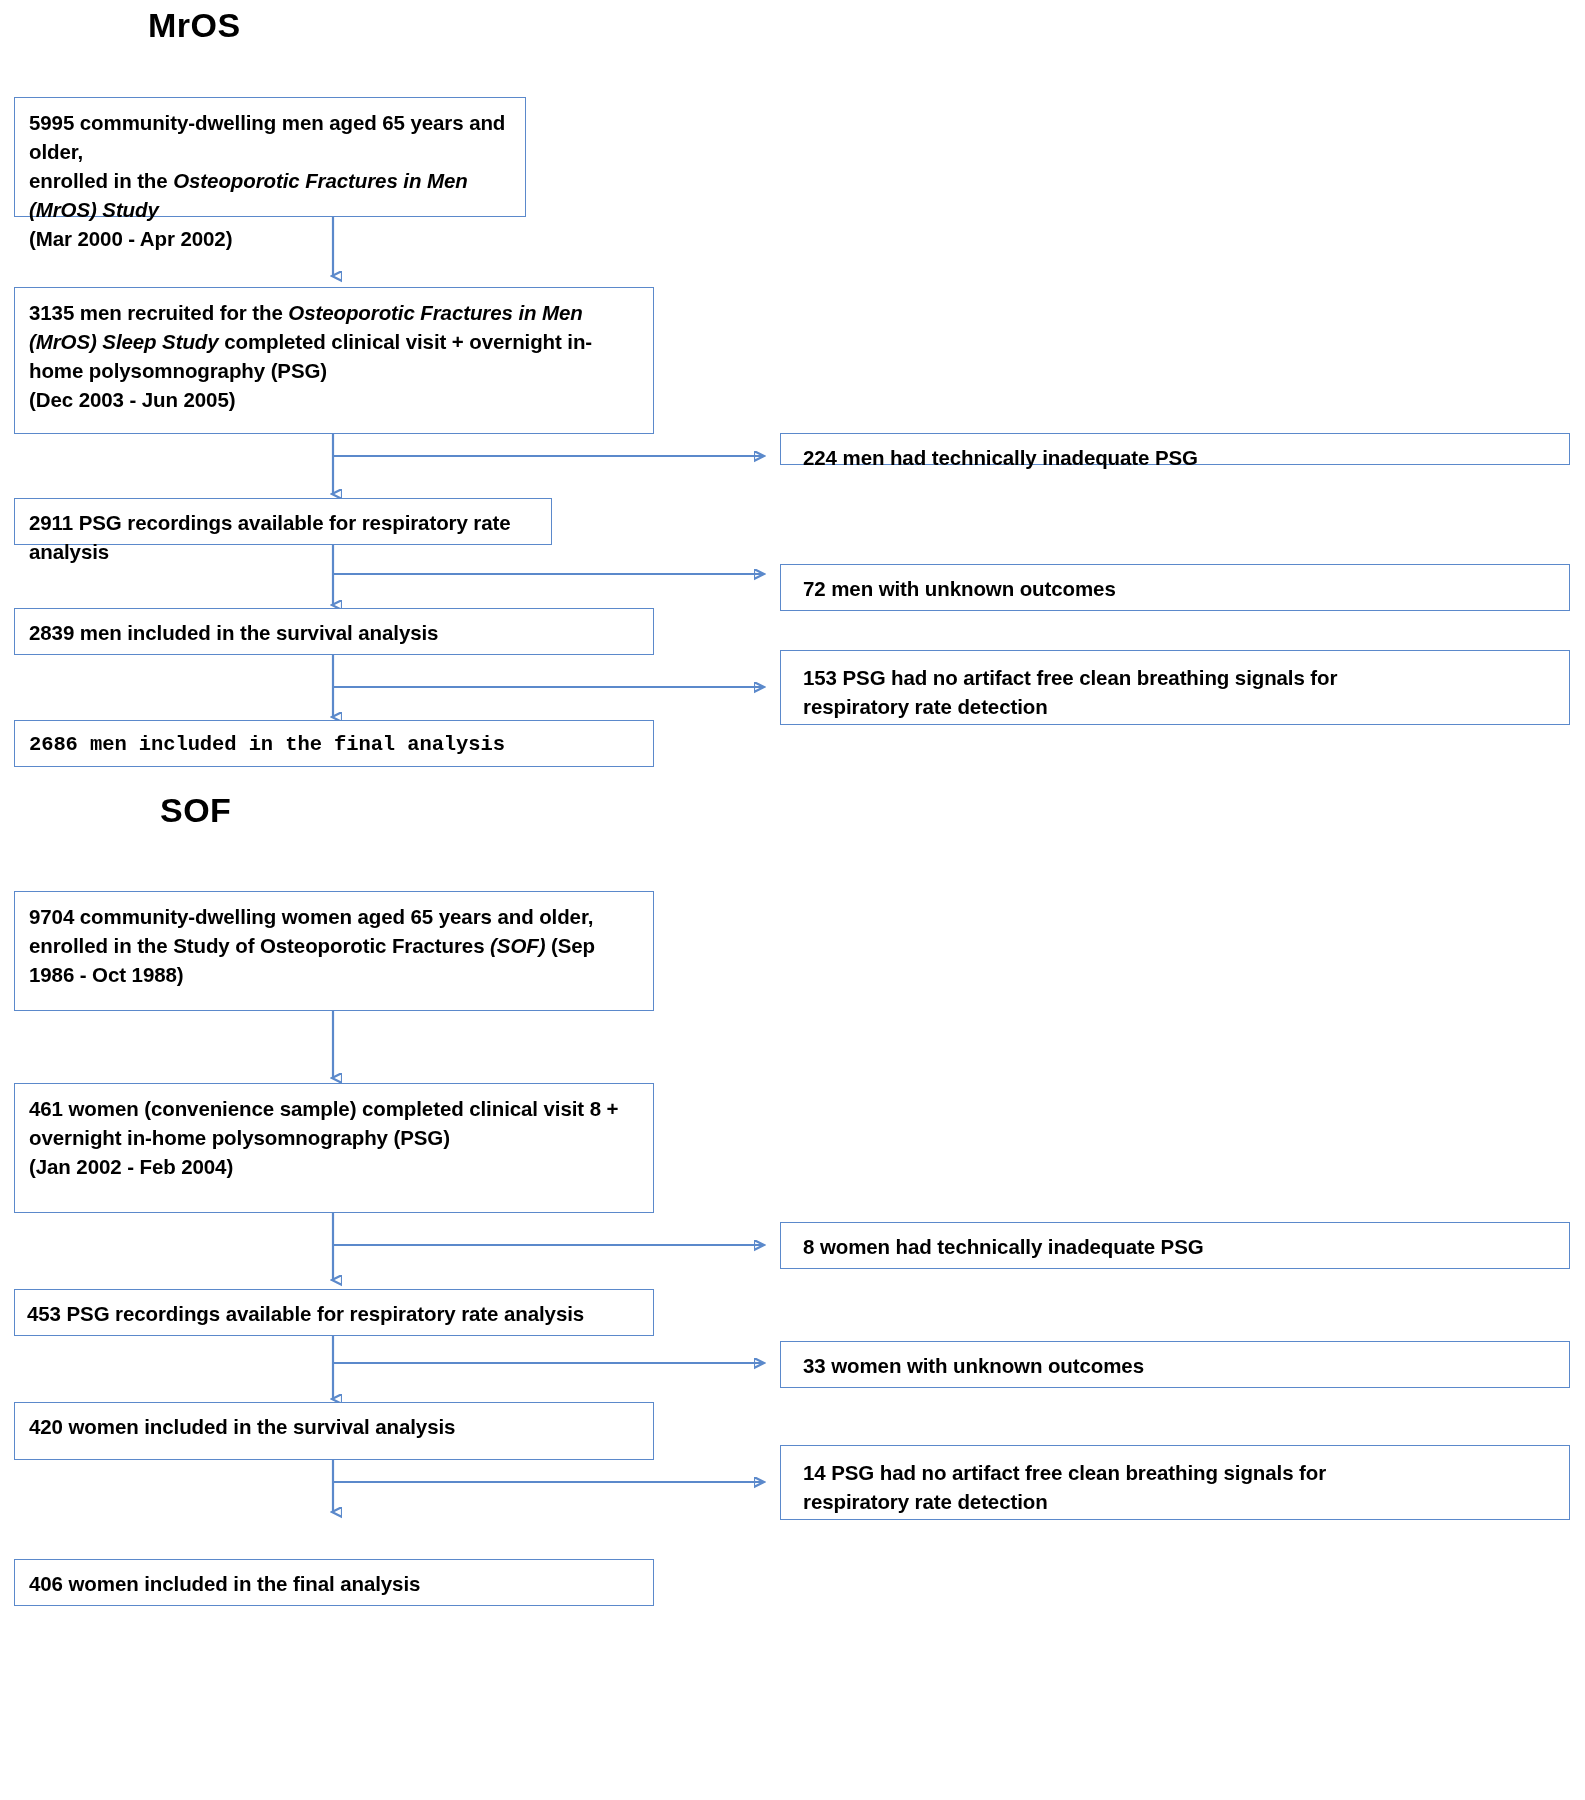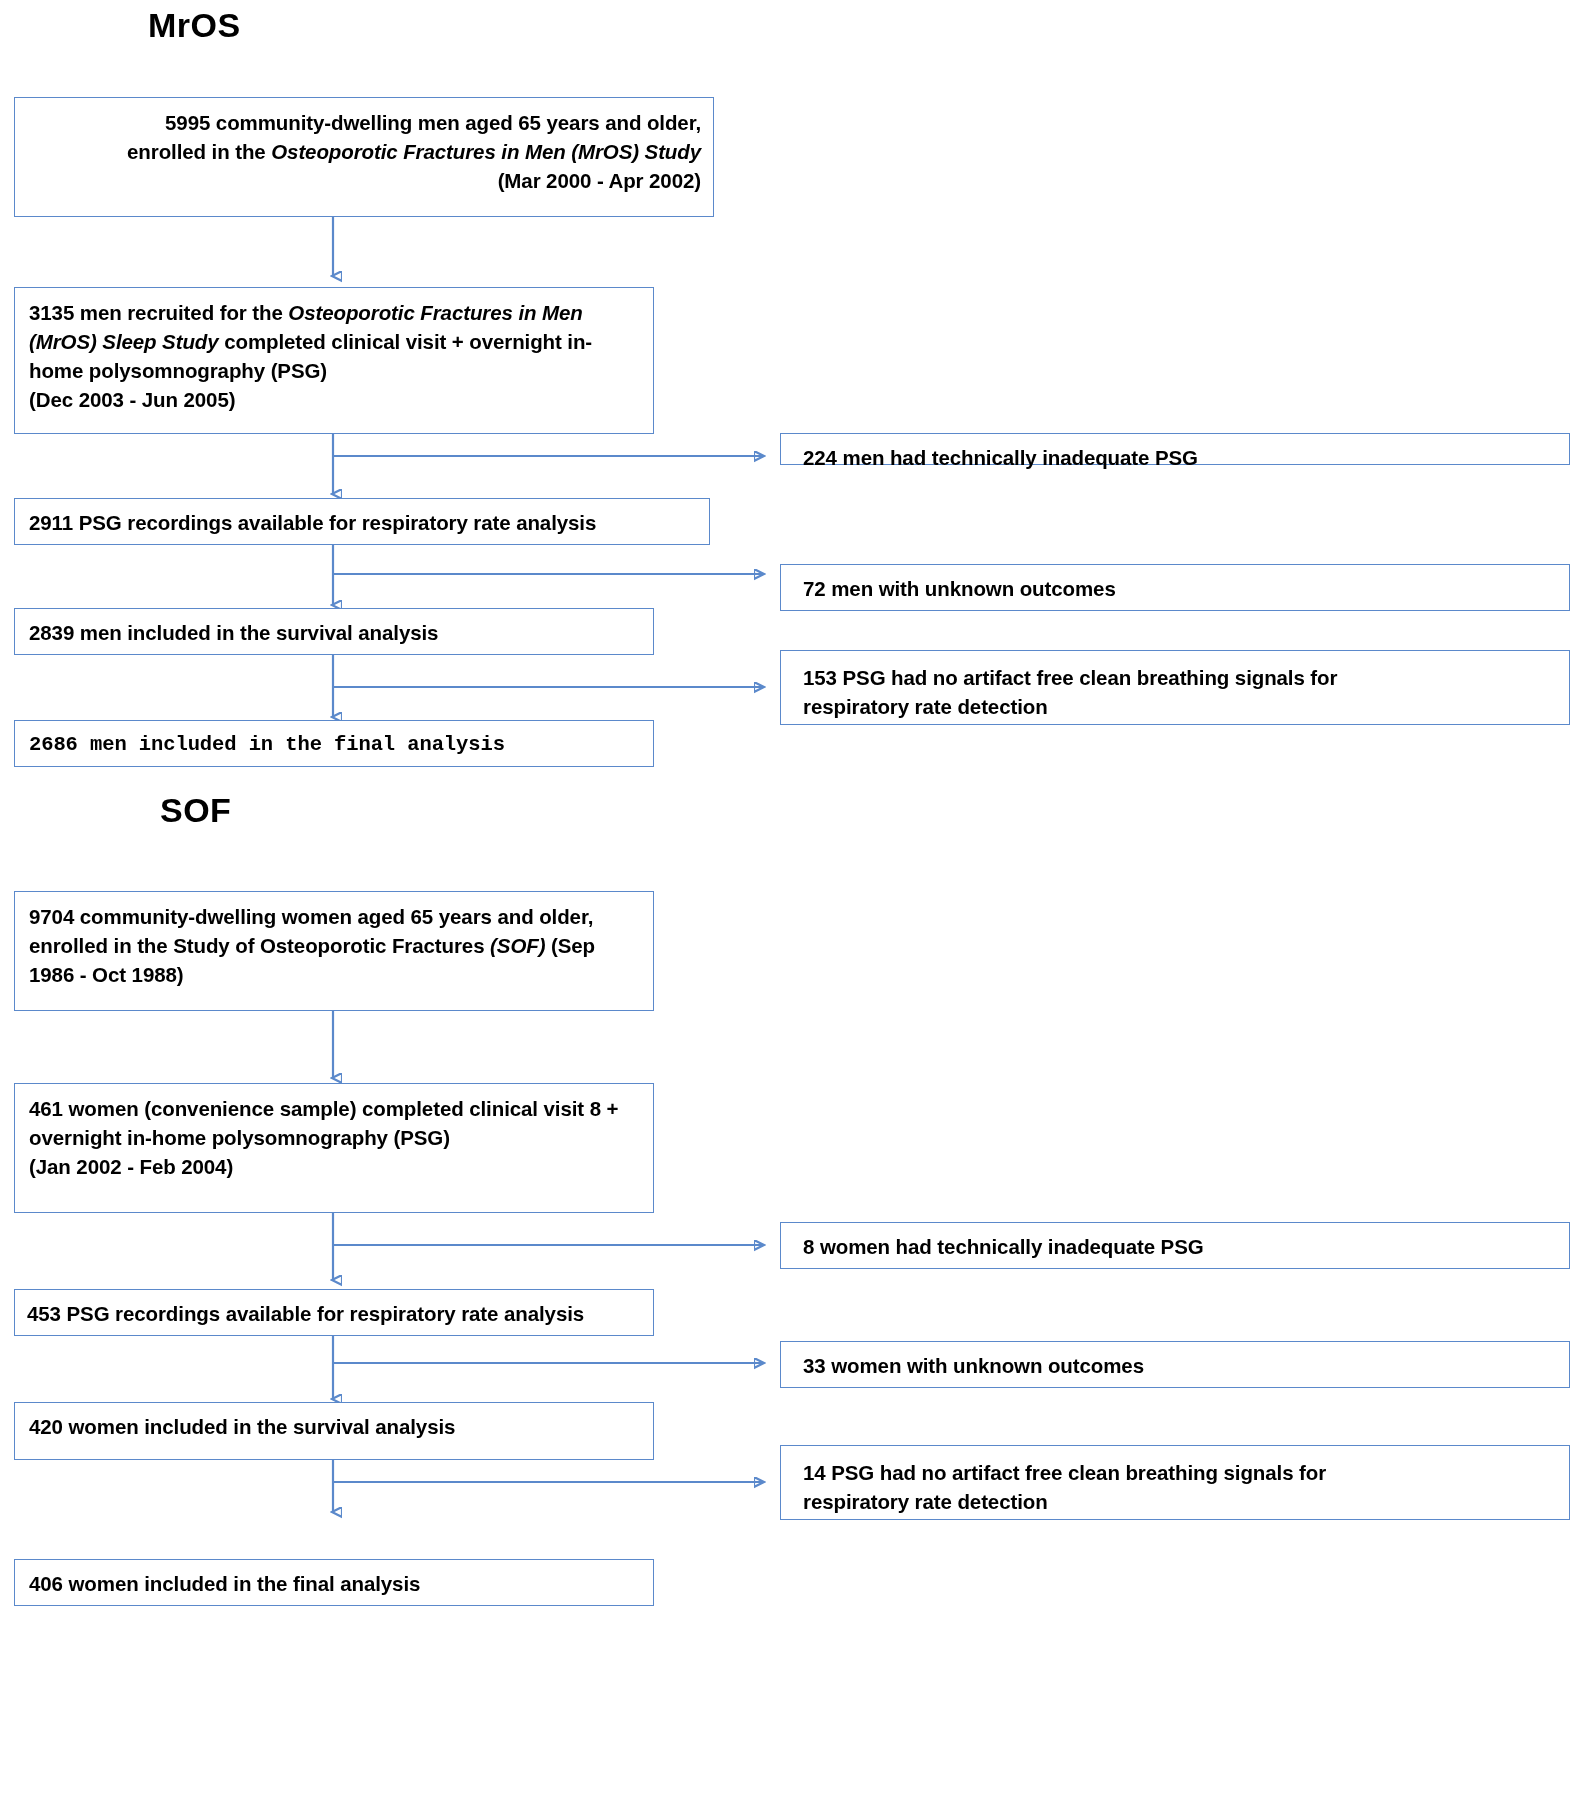--- a/index.html
+++ b/index.html
@@ -89,34 +89,34 @@
 
     <line x1="333" y1="1336" x2="333" y2="1399" marker-end="url(#arrowDown)"></line>
     <line x1="333" y1="1363" x2="763" y2="1363" marker-end="url(#arrowRight)"></line>
 
     <line x1="333" y1="1447" x2="333" y2="1512" marker-end="url(#arrowDown)"></line>
     <line x1="333" y1="1482" x2="763" y2="1482" marker-end="url(#arrowRight)"></line>
   </svg>
 
   <div class="section-title" style="left:148px; top:8px;">MrOS</div>
 
-  <div class="node" id="n-mros-enrolled" style="left:14px; top:97px; width:700px; height:120px;text-align:right;">
+  <div class="node" id="n-mros-enrolled" style="left:14px; top:97px; width:512px; height:120px;">
     <div>5995 community-dwelling men aged 65 years and older,</div>
     <div><span>enrolled in the </span><span class="it">Osteoporotic Fractures in Men (MrOS) Study</span></div>
     <div>(Mar 2000 - Apr 2002)</div>
   </div>
 
   <div class="node" id="n-mros-recruited" style="left:14px; top:287px; width:640px; height:147px;">
     <div><span>3135 men recruited  for the </span><span class="it">Osteoporotic Fractures in Men</span></div>
     <div><span class="it">(MrOS) Sleep Study</span><span> completed clinical visit + overnight in-</span></div>
     <div>home polysomnography (PSG)</div>
     <div>(Dec 2003 - Jun 2005)</div>
   </div>
 
-  <div class="node" id="n-mros-psg" style="left:14px; top:498px; width:696px; height:47px; padding-top:9px;">
+  <div class="node" id="n-mros-psg" style="left:14px; top:498px; width:538px; height:47px; padding-top:9px;">
     <div>2911 PSG recordings available for respiratory rate analysis</div>
   </div>
 
   <div class="node" id="n-mros-survival" style="left:14px; top:608px; width:640px; height:47px; padding-top:9px;">
     <div>2839 men included in the survival analysis</div>
   </div>
 
   <div class="node" id="n-mros-final" style="left:14px; top:720px; width:640px; height:47px; padding-top:9px;font-family:Liberation Mono, monospace;">
     <div>2686 men included in the final analysis</div>
   </div>

